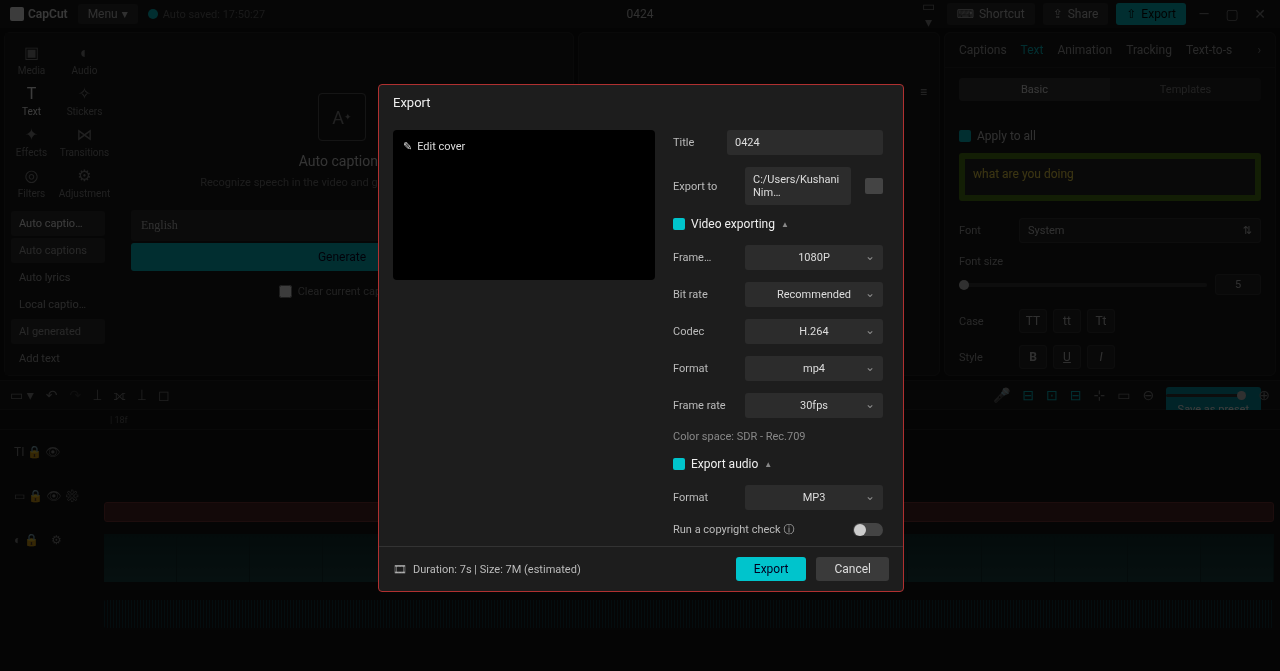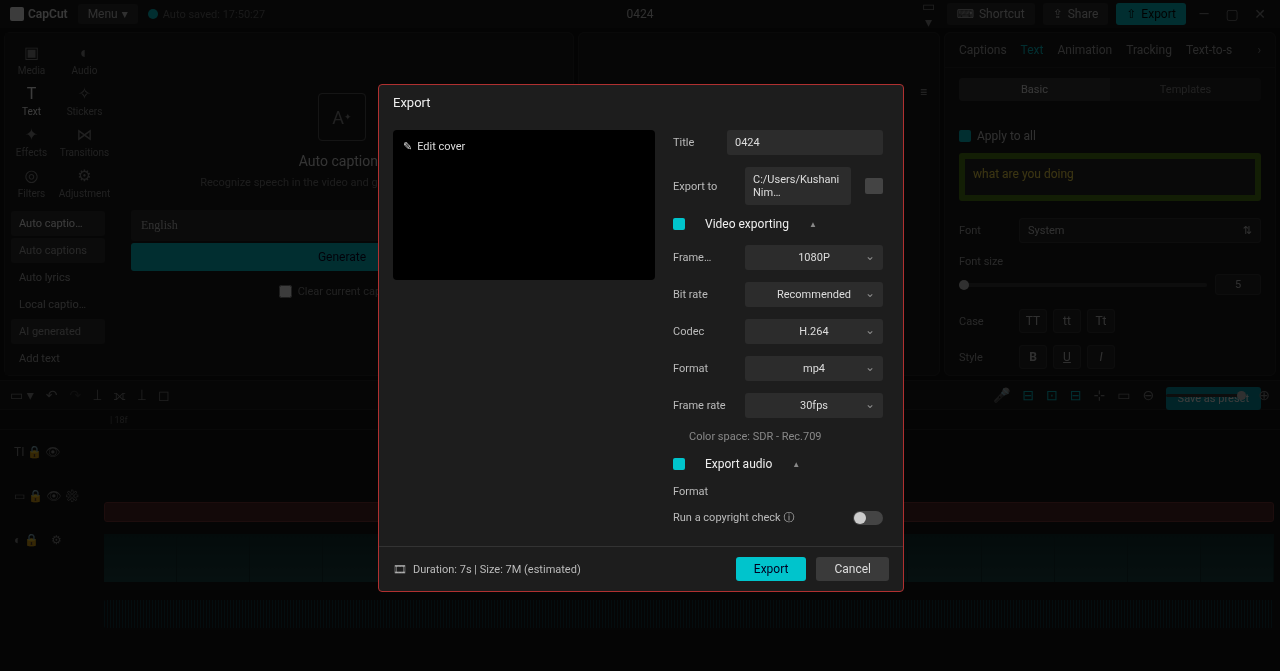--- a/index.html
+++ b/index.html
@@ -59,21 +59,21 @@
 .text-input { width:100%; background:#222; border:6px solid #4d7c0f; color:#fde047; padding:8px; border-radius:3px; font-size:12px; height:48px; resize:none; margin-bottom:14px;}
 .prop-row { display:flex; align-items:center; gap:10px; margin-bottom:12px; font-size:11px; color:#aaa;}
 .prop-row label { width:50px; }
 .prop-row .sel { flex:1; background:#222; border:1px solid #333; color:#ccc; padding:5px 8px; border-radius:3px; font-size:11px; display:flex; justify-content:space-between; align-items:center;}
 .slider-row { display:flex; align-items:center; gap:8px;}
 .slider { flex:1; height:4px; background:#333; border-radius:2px; position:relative;}
 .slider .thumb { position:absolute; left:0; top:-3px; width:10px; height:10px; background:#ccc; border-radius:50%;}
 .numbox { width:46px; background:#222; border:1px solid #333; color:#ccc; text-align:center; padding:3px; border-radius:3px; font-size:11px;}
 .style-btns { display:flex; gap:6px;}
 .style-btn { width:28px; height:24px; background:#222; border:1px solid #333; border-radius:3px; color:#ccc; font-size:12px; display:flex; align-items:center; justify-content:center;}
-.save-preset { background:#0097a7; color:#fff; border:none; padding:5px 12px; border-radius:3px; font-size:11px; float:right; margin-top:6px;}
+.save-preset { background:#0097a7; color:#fff; border:none; padding:16px 12px; border-radius:3px; font-size:11px; float:right; margin-top:6px;}
 
 
 .toolbar { height:30px; background:#141414; border-top:1px solid #222; border-bottom:1px solid #222; display:flex; align-items:center; padding:0 10px; gap:12px; color:#888;}
 .toolbar .sp { flex:1; }
 .tl-icon { font-size:14px; }
 .zoom-sl { width:80px; height:3px; background:#333; position:relative; border-radius:2px;}
 .zoom-sl .th { position:absolute; right:0; top:-3px; width:9px;height:9px;background:#ccc;border-radius:50%;}
 
 .timeline { flex:1; background:#0f0f0f; position:relative; height:260px;}
 .tl-ruler { height:20px; border-bottom:1px solid #222; font-size:9px; color:#666; display:flex; align-items:center; padding-left:110px; gap:550px;}
@@ -94,26 +94,26 @@
 .modal-body { flex:1; display:flex; padding:10px 14px; gap:18px; overflow:hidden;}
 .cover-box { width:262px; height:150px; background:#000; border-radius:4px; padding:10px;}
 .edit-cover { font-size:11px; color:#ddd; display:flex; align-items:center; gap:5px;}
 .form-col { flex:1; overflow-y:auto; padding-right:6px; position:relative;}
 .form-col::-webkit-scrollbar{width:6px;} .form-col::-webkit-scrollbar-thumb{background:#444;border-radius:3px;}
 .frow { display:flex; align-items:center; margin-bottom:12px; gap:10px;}
 .frow label { width:62px; font-size:11px; color:#bbb; overflow:hidden; text-overflow:ellipsis; white-space:nowrap;}
 .finput { flex:1; background:#2c2c2c; border:none; color:#ddd; padding:6px 8px; border-radius:3px; font-size:11px;}
 .finput.path { display:flex; align-items:center; justify-content:space-between;}
 .browse-icon { width:18px; height:16px; background:#444; border-radius:2px; margin-left:4px; flex-shrink:0;}
-.fsection { font-size:12px; color:#eee; margin:10px 0 14px; display:flex; align-items:center; gap:20px;}
+.fsection { font-size:12px; color:#eee; margin:10px 0 14px; display:flex; align-items:center; gap:6px;}
 .fsection .chk { width:12px;height:12px;background:#00c4cc;border-radius:2px;}
 .fsection .tri { font-size:8px; color:#888;}
 .fselect { flex:1; background:#2c2c2c; border:none; color:#ddd; padding:6px 8px; border-radius:3px; font-size:11px; text-align:center; position:relative;}
 .fselect::after { content:'⌄'; position:absolute; right:8px; top:4px; color:#888; font-size:12px;}
-.colorspace { font-size:11px; color:#888; margin:6px 16px 14px;}
+.colorspace { font-size:11px; color:#888; margin:6px 0 14px;}
 .toggle { width:30px; height:14px; background:#444; border-radius:7px; position:relative;}
 .toggle .knob { width:12px;height:12px;background:#ccc;border-radius:50%;position:absolute;top:1px;left:1px;}
 .modal-footer { border-top:1px solid #333; padding:10px 14px; display:flex; align-items:center; gap:10px;}
 .modal-footer .stats { font-size:11px; color:#bbb; display:flex; align-items:center; gap:6px;}
 .modal-footer .sp { flex:1;}
 .mbtn { padding:5px 18px; border-radius:3px; font-size:12px; border:none;}
 .mbtn.export { background:#00c4cc; color:#002;}
 .mbtn.cancel { background:#3a3a3a; color:#ddd;}
 </style>
 </head>
@@ -378,20 +378,21 @@
           <div class="fselect">30fps</div>
         </div>
       <div class="colorspace">Color space: SDR - Rec.709</div>
       <div class="fsection">
           <span class="chk"></span>
           <span>Export audio</span>
           <span class="tri">▲</span>
         </div>
       <div class="frow">
           <label>Format</label>
+          <div class="fselect">MP3</div>
         </div>
       <div class="frow" style="justify-content:space-between;">
           <span style="font-size:11px;color:#bbb;"><span>Run a copyright check</span> <span>ⓘ</span></span>
           <div class="toggle">
             <div class="knob"></div>
           </div>
         </div>
     </div>
   </div>
   <div class="modal-footer">

